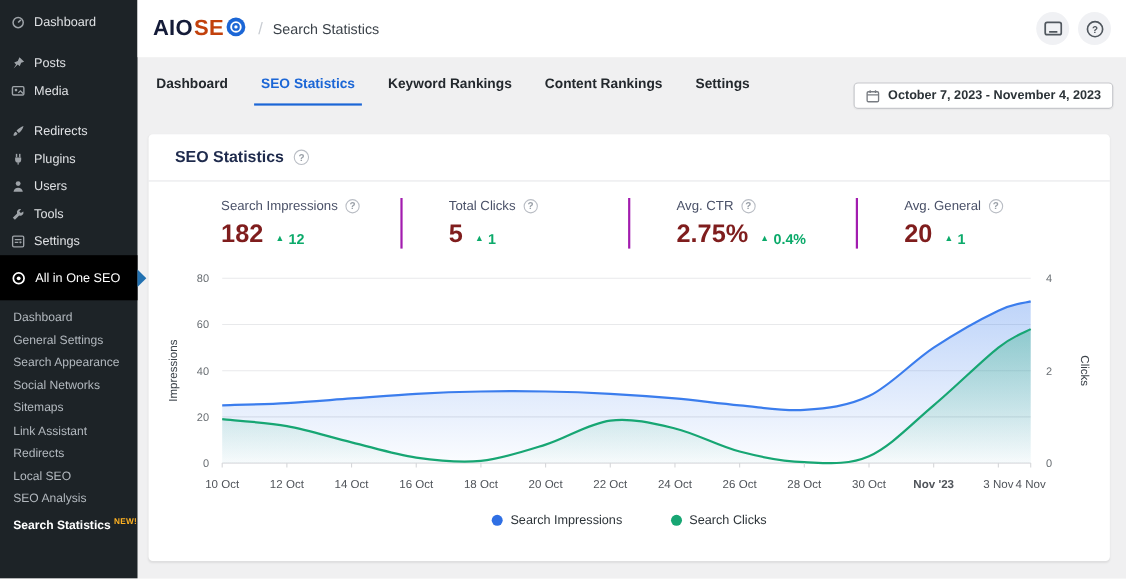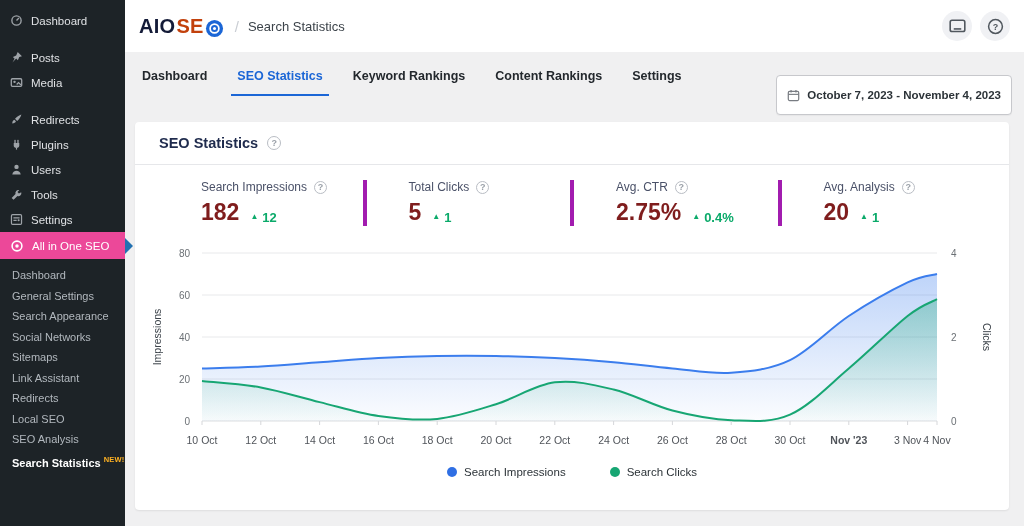--- a/index.html
+++ b/index.html
@@ -7,54 +7,54 @@
   body {
     font-family: "Liberation Sans", sans-serif;
     background:#f0f0f1; position:relative; overflow:hidden;
     -webkit-font-smoothing: antialiased;
   }
   
   .sidebar { position:absolute; left:0; top:0; width:125px; height:526px; background:#1d2327; padding-top:8px; }
   .sb-item { height:25px; display:flex; align-items:center; gap:8px; padding:0 10px; color:#dfe1e4; font-size:11.5px; cursor:pointer; }
   .sb-item svg { flex:0 0 auto; }
   .sb-gap { height:12px; }
-  .sb-item.active { background:#ec4899; color:#fff; height:27px; position:relative; font-weight:400; }
+  .sb-item.active { background:#000000; color:#fff; height:41px; position:relative; font-weight:400; }
   .sb-arrow { position:absolute; right:-8px; top:50%; transform:translateY(-50%);
     width:0; height:0; border-top:8px solid transparent; border-bottom:8px solid transparent; border-left:8px solid #2271b1; }
   .submenu { padding:6px 0 0 12px; }
   .submenu-item { font-size:11px; line-height:20.5px; color:#b2b8be; cursor:pointer; }
   .submenu-item.active { color:#fff; font-weight:700; }
   .new-badge { color:#ffb223; font-size:7.5px; font-weight:700; vertical-align:super; margin-left:3px; letter-spacing:.2px; }
   
   .topbar { position:absolute; left:125px; right:0; top:0; height:52px; background:#fff; display:flex; align-items:center; padding:0 14px; }
-  .brand { display:flex; align-items:flex-end; font-size:20px; font-weight:800; letter-spacing:.3px; }
+  .brand { display:flex; align-items:flex-start; font-size:20px; font-weight:800; letter-spacing:.3px; }
   .brand .aio { color:#141b38; }
   .brand .seo { color:#c2410c; margin-left:1px; }
   .brand svg { margin-left:1px; }
   .crumb-sep { color:#c9cdd3; font-size:15px; margin:0 9px 0 11px; }
   .crumb { color:#3c434a; font-size:13px; }
   .topbar-right { margin-left:auto; display:flex; gap:8px; }
   .icon-btn { width:30px; height:30px; border-radius:50%; background:#f0f1f4; display:flex; align-items:center; justify-content:center; cursor:pointer; border:none; }
   
   .tabs { position:absolute; left:125px; right:0; top:52px; height:48px; display:flex; align-items:center; gap:30px; padding-left:17px; }
   .tab { font-size:12.5px; font-weight:700; color:#23282d; cursor:pointer; position:relative; }
   .tab.active { color:#1b66d6; }
   .tab.active::after { content:""; position:absolute; left:-6px; right:-6px; bottom:-13px; height:2.5px; background:#1b66d6; }
-  .date-btn { position:absolute; right:12px; top:75px; height:40px; background:#fff; border:1px solid #c7c8cc; border-radius:4px;
+  .date-btn { position:absolute; right:12px; top:75px; height:24px; background:#fff; border:1px solid #c7c8cc; border-radius:4px;
     display:flex; align-items:center; gap:7px; padding:0 10px; font-size:11.5px; font-weight:700; color:#2c3338; cursor:pointer;
     box-shadow:0 1px 1px rgba(0,0,0,.04); font-family:"Liberation Sans",sans-serif; }
   
   .card { position:absolute; left:135px; right:15px; top:122px; height:388px; background:#fff; border-radius:4px; box-shadow:0 1px 2px rgba(0,0,0,.08); }
   .card-header { height:43px; display:flex; align-items:center; gap:9px; padding:0 24px; border-bottom:1px solid #e6e7ea;
     font-size:14.5px; font-weight:700; color:#1f2b4d; }
   .help-dot { width:14px; height:14px; border:1.4px solid #b9bdc4; border-radius:50%; color:#9aa0a8;
     font-size:9px; font-weight:700; display:inline-flex; align-items:center; justify-content:center; cursor:pointer; background:#fff; }
   .metrics { display:flex; margin:15px 24px 0; }
   .metric { flex:1; padding-left:42px; }
-  .metric + .metric { border-left:4px solid #a21caf; }
+  .metric + .metric { border-left:2px solid #a21caf; }
   .metric-label { font-size:12px; color:#4a5168; display:flex; align-items:center; gap:7px; }
   .metric-value { margin-top:5px; display:flex; align-items:baseline; gap:11px; }
   .metric-value .num { font-size:23px; font-weight:800; color:#7f1d1d; }
   .delta { font-size:13px; font-weight:700; color:#0baa6a; display:inline-flex; align-items:center; gap:4px; }
   .delta .tri { font-size:8px; position:relative; top:-1px; }
   .chart-wrap { margin:12px 0 0 12px; }
   .legend { display:flex; justify-content:center; gap:44px; margin-top:0px; }
   .legend-item { display:flex; align-items:center; gap:7px; font-size:11.5px; color:#2c3338; }
   .legend-dot { width:10px; height:10px; border-radius:50%; }
   text { font-family:"Liberation Sans", sans-serif; }
@@ -232,21 +232,21 @@
       <div class="metric-value">
           <span class="num">2.75%</span>
           <span class="delta">
             <span class="tri">▲</span>
             <span>0.4%</span>
           </span>
         </div>
     </div>
     <div class="metric">
       <div class="metric-label">
-          <span>Avg. Analysis</span>
+          <span>Avg. General</span>
           <span class="help-dot" style="width:13px;height:13px">?</span>
         </div>
       <div class="metric-value">
           <span class="num">20</span>
           <span class="delta">
             <span class="tri">▲</span>
             <span>1</span>
           </span>
         </div>
     </div>

